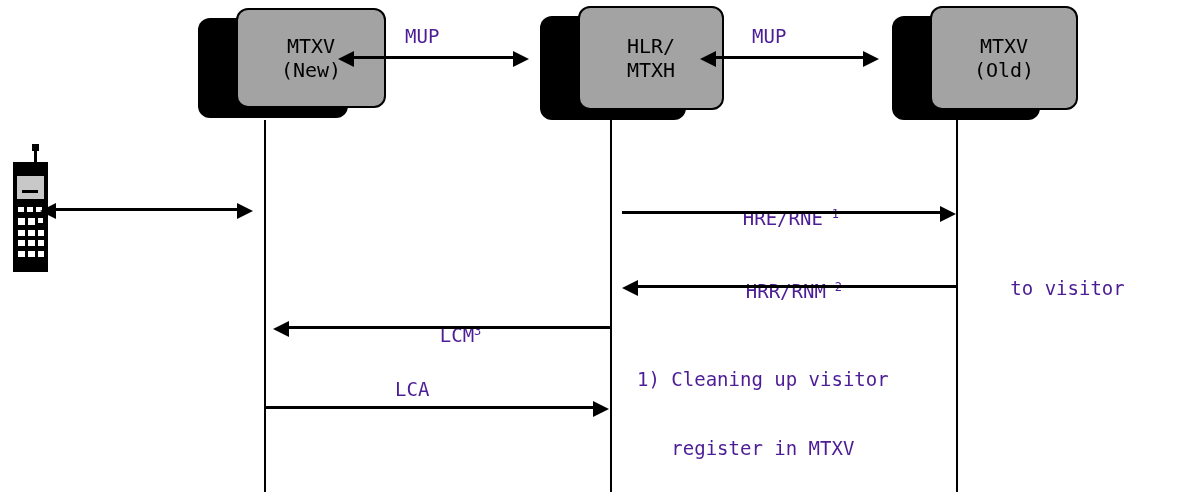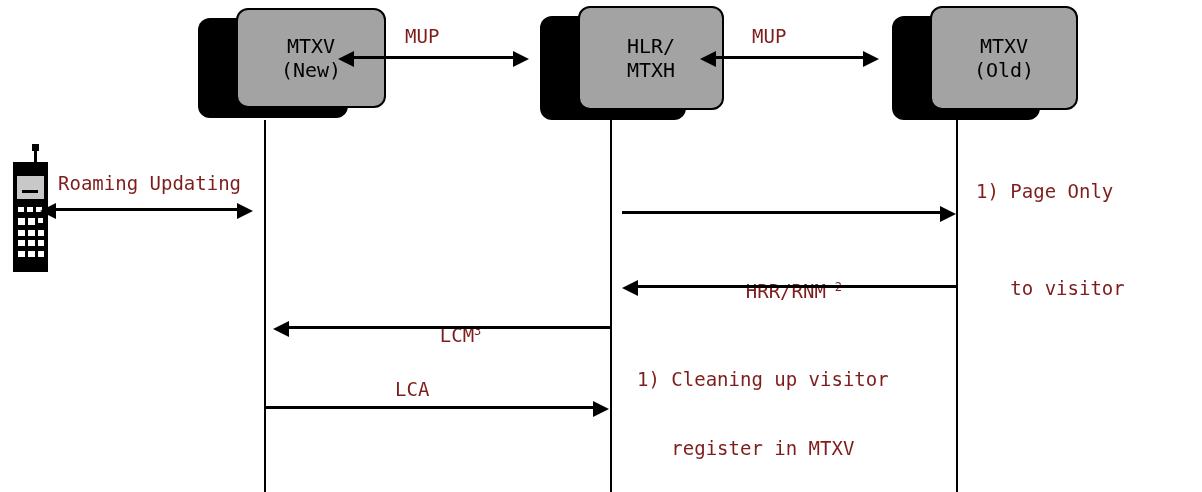--- a/index.html
+++ b/index.html
@@ -36,21 +36,21 @@
   .head{
     position:absolute;width:0;height:0;
     border-top:8px solid transparent;
     border-bottom:8px solid transparent;
   }
   .head.right{border-left:16px solid #000000;}
   .head.left{border-right:16px solid #000000;}
 
   
   .lbl{
-    position:absolute;color:#7f1d1d;white-space:pre;
+    position:absolute;color:#4c1d95;white-space:pre;
     font-size:19px;line-height:23px;
   }
   .lbl sup{font-size:12px;vertical-align:super;}
   .lbl .sp{display:inline-block;width:9px;}
 
   
   .phone{position:absolute;}
   .phone .antenna{position:absolute;background:#000000;}
   .phone .body{position:absolute;background:#000000;}
   .phone .screen{position:absolute;background:#c8c8c8;}
@@ -121,45 +121,46 @@
 
     <div class="key" style="left:8px;top:96px;width:7px;height:6px;"></div>
     <div class="key" style="left:18px;top:96px;width:7px;height:6px;"></div>
     <div class="key" style="left:28px;top:96px;width:6px;height:6px;"></div>
 
     <div class="key" style="left:8px;top:107px;width:7px;height:6px;"></div>
     <div class="key" style="left:18px;top:107px;width:7px;height:6px;"></div>
     <div class="key" style="left:28px;top:107px;width:6px;height:6px;"></div>
   </div>
 
-  <div class="lbl" style="left:58px;top:172px;">Roaming Updating</div>
   <div class="arrow" style="left:55px;top:208px;width:184px;"></div>
   <div class="head left" style="left:40px;top:203px;"></div>
   <div class="head right" style="left:237px;top:203px;"></div>
 
+  <div class="lbl" style="left:697px;top:180px;">
+    <span>HRE/RNE</span><span class="sp"></span><sup>1</sup>
+  </div>
   <div class="arrow" style="left:622px;top:211px;width:318px;"></div>
   <div class="head right" style="left:940px;top:206px;"></div>
 
   <div class="lbl" style="left:700px;top:253px;">
     <span>HRR/RNM</span><span class="sp"></span><sup>2</sup>
   </div>
   <div class="arrow" style="left:637px;top:285px;width:320px;"></div>
   <div class="head left" style="left:622px;top:280px;"></div>
 
   <div class="lbl" style="left:394px;top:297px;">
     <span>LCM</span><sup>3</sup>
   </div>
   <div class="arrow" style="left:288px;top:326px;width:324px;"></div>
   <div class="head left" style="left:273px;top:321px;"></div>
 
   <div class="lbl" style="left:395px;top:378px;">LCA</div>
   <div class="arrow" style="left:266px;top:406px;width:327px;"></div>
   <div class="head right" style="left:593px;top:401px;"></div>
 
-  <div class="lbl" style="left:976px;top:180px;">1) Page Only</div>
 
   <div class="lbl" style="left:976px;top:231px;">
     <div>   to visitor</div>
   </div>
 
   <div class="lbl" style="left:637px;top:322px;">
     <div>1) Cleaning up visitor</div>
     <div>   register in MTXV</div>
   </div>
 

